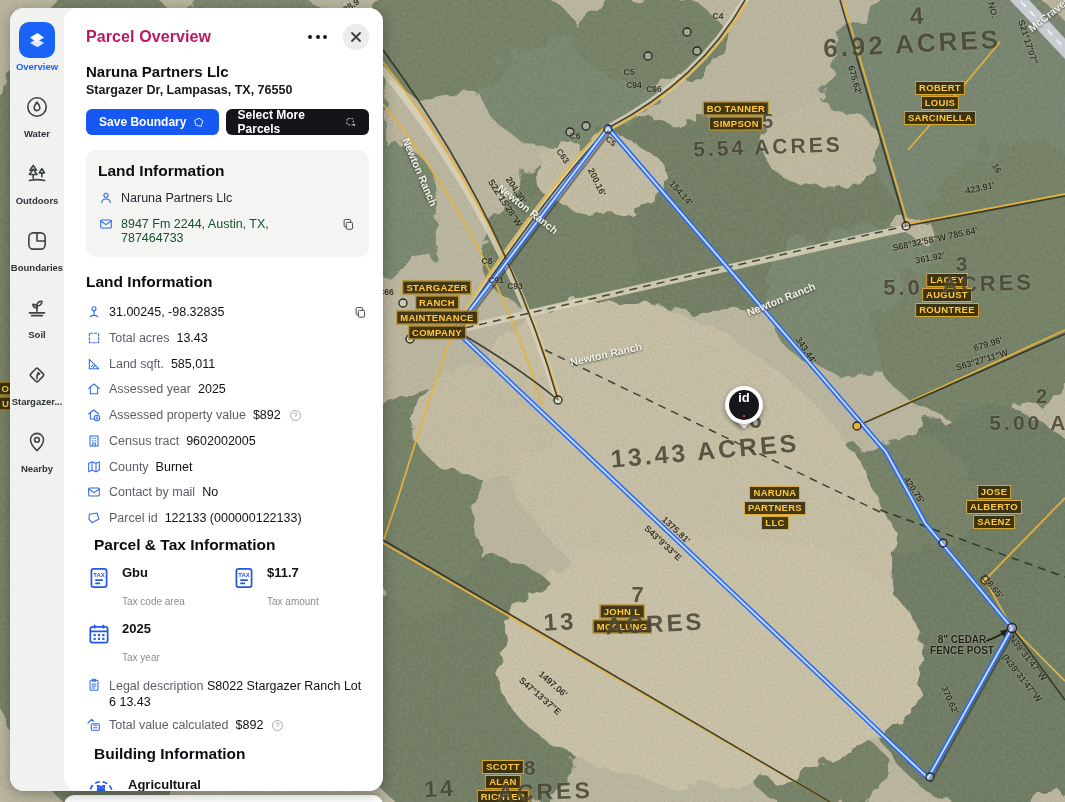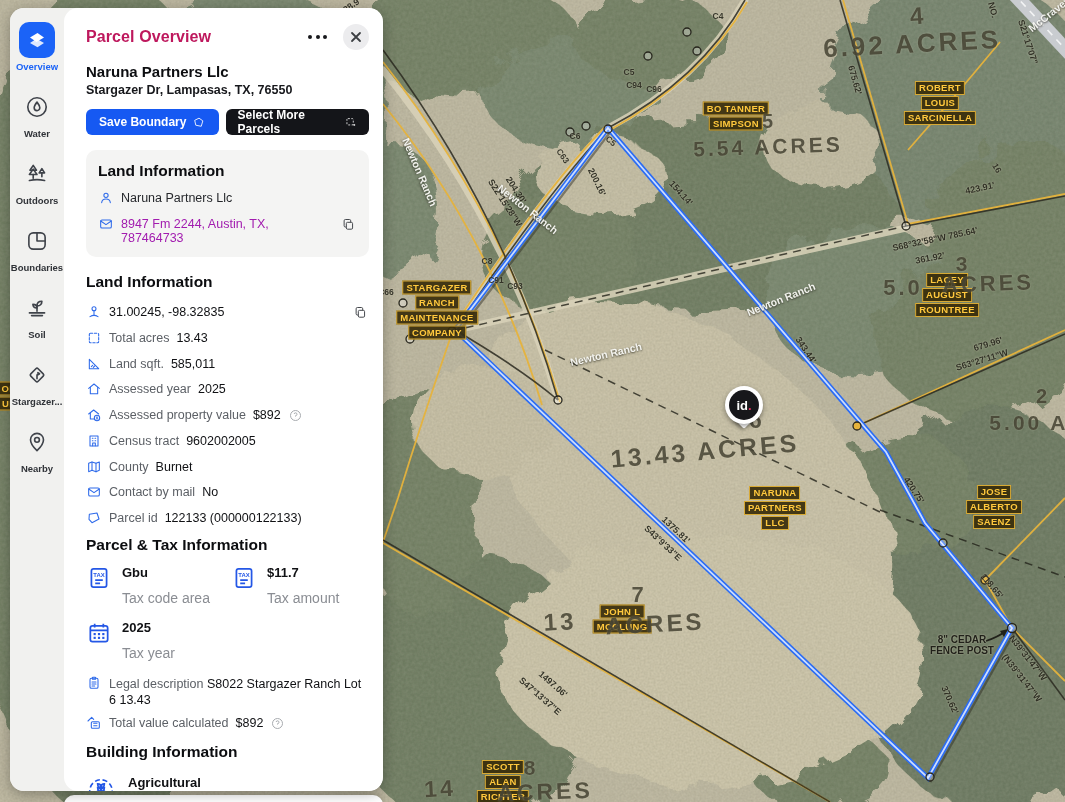--- a/index.html
+++ b/index.html
@@ -26,21 +26,21 @@
     font-size:10px;font-weight:700;color:#21211a;line-height:11px;text-align:center;
     text-shadow:0 0 2px rgba(225,220,195,.7);pointer-events:none;}
 
   
   .id-pin{position:absolute;left:744px;top:406px;width:40px;height:52px;margin:-20px 0 0 -20px;pointer-events:none;}
   .id-pin .tail{position:absolute;left:13px;top:26px;width:14px;height:14px;background:#fff;
     transform:rotate(45deg);border-radius:2px;box-shadow:0 2px 4px rgba(0,0,0,.35);}
   .id-pin .outer{position:absolute;left:1px;top:0;width:38px;height:38px;background:#fff;border-radius:50%;
     box-shadow:0 2px 5px rgba(0,0,0,.4);}
   .id-pin .inner{position:absolute;left:5px;top:4px;width:30px;height:30px;background:#17171b;border-radius:50%;
-    display:flex;align-items:center;justify-content:center;color:#fff;font-weight:800;font-size:13px;}
+    display:flex;align-items:center;justify-content:space-between;color:#fff;font-weight:800;font-size:13px;flex-direction:column;}
   .id-pin .dot{color:#e0315f;}
 
   
   .card{position:absolute;left:10px;top:8px;width:373px;height:783px;display:flex;z-index:20;
     border-radius:14px;box-shadow:0 3px 14px rgba(0,0,0,.3);overflow:hidden;background:#f1f1ef;}
   .next-card{position:absolute;left:64px;top:795px;width:319px;height:10px;background:#fff;
     border-radius:10px 10px 0 0;z-index:19;box-shadow:0 0 6px rgba(0,0,0,.25);}
 
   .sidebar{width:54px;background:#f1f1ef;display:flex;flex-direction:column;align-items:center;
     padding-top:14px;gap:17px;flex:none;}
@@ -64,37 +64,37 @@
   .addr{font-size:12.5px;font-weight:700;color:#17181c;margin-bottom:12px;}
   .btn-row{display:flex;gap:7px;margin-bottom:15px;}
   .btn{height:26px;border-radius:6px;display:flex;align-items:center;justify-content:center;gap:6px;
     font-size:12px;font-weight:700;color:#fff;padding:0 12px;cursor:pointer;}
   .btn.blue{background:#1659f2;flex:1;}
   .btn.dark{background:#141519;flex:1.1;}
   .btn svg{stroke:#fff;fill:none;stroke-width:1.6;}
 
   .gray-card{background:#f4f4f3;border-radius:10px;padding:12px 12px 10px;margin-bottom:16px;}
   .sec-h{font-size:15.5px;font-weight:800;color:#0c0d10;margin-bottom:11px;}
-  .sec-h.mt{margin-top:4px;}
+  .sec-h.mt{margin-top:4px;margin-left:8px;}
   .irow{display:flex;align-items:flex-start;gap:7px;margin-bottom:10.5px;font-size:12.5px;line-height:14px;}
   .irow .ric{flex:none;width:16px;height:16px;margin-top:-1px;}
   .irow .ric svg{stroke:#2f6bea;fill:none;stroke-width:1.6;stroke-linecap:round;stroke-linejoin:round;}
   .rlabel{color:#5c6066;font-weight:400;}
   .rvalue{color:#101114;font-weight:400;}
   .spacer{flex:1;}
   .mini-btn{flex:none;width:16px;height:16px;cursor:pointer;}
   .mini-btn svg{stroke:#45484d;fill:none;stroke-width:1.6;}
   .help svg{stroke:#a8abaf;}
   .legal-wrap{display:block;}
 
   .tax-grid{display:grid;grid-template-columns:145px 1fr;row-gap:14px;margin-bottom:15px;}
   .tax-card{display:flex;gap:10px;align-items:flex-start;}
   .tax-card .tic{width:26px;height:26px;flex:none;}
   .tax-card .tv{font-size:13px;font-weight:800;color:#101114;line-height:15px;}
-  .tax-card .tl{font-size:14px;color:#8a8d93;margin-top:10px;}
+  .tax-card .tl{font-size:10px;color:#8a8d93;margin-top:16px;}
 
   .bld-row{display:flex;gap:12px;align-items:center;margin-top:14px;}
   .bld-ic{width:30px;height:30px;flex:none;}
 </style>
 </head>
 <body>
 
 <div class="stage">
 
   <div class="map">
@@ -458,21 +458,21 @@
           </span>
           <span class="rlabel" style="color:#26282c">Naruna Partners Llc</span>
         </div>
         <div class="irow" style="margin-bottom:2px;">
           <span class="ric">
             <svg width="16" height="16" viewBox="0 0 24 24">
                 <rect x="4" y="6" width="16" height="12" rx="2"></rect>
                 <path d="M4 7.5 L12 13 L20 7.5"></path>
               </svg>
           </span>
-          <span class="rlabel" style="color:#a21caf">8947 Fm 2244, Austin, TX, 787464733</span>
+          <span class="rlabel" style="color:#14532d">8947 Fm 2244, Austin, TX, 787464733</span>
           <span class="spacer"></span>
           <span class="mini-btn">
             <svg width="15" height="15" viewBox="0 0 24 24">
                 <rect x="8.5" y="8.5" width="10" height="11" rx="2"></rect>
                 <path d="M15.5 8.5 V6 A2 2 0 0 0 13.5 4 H7 A2 2 0 0 0 5 6 V14 A2 2 0 0 0 7 16 H8.5"></path>
               </svg>
           </span>
         </div>
       </div>
 

